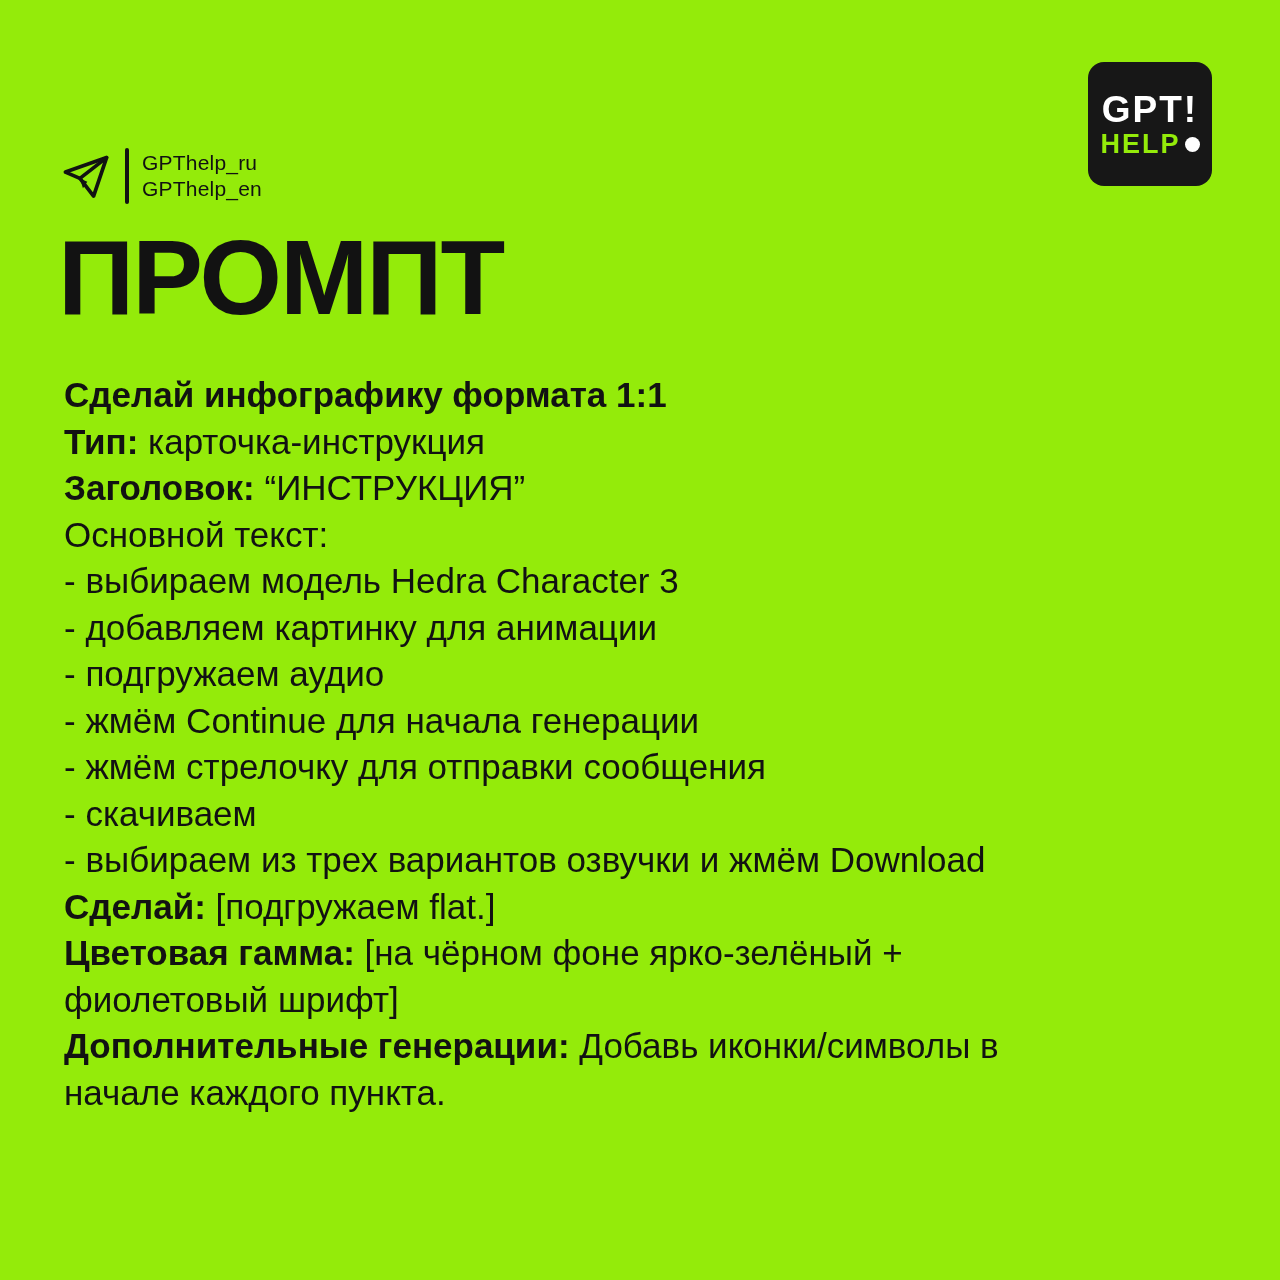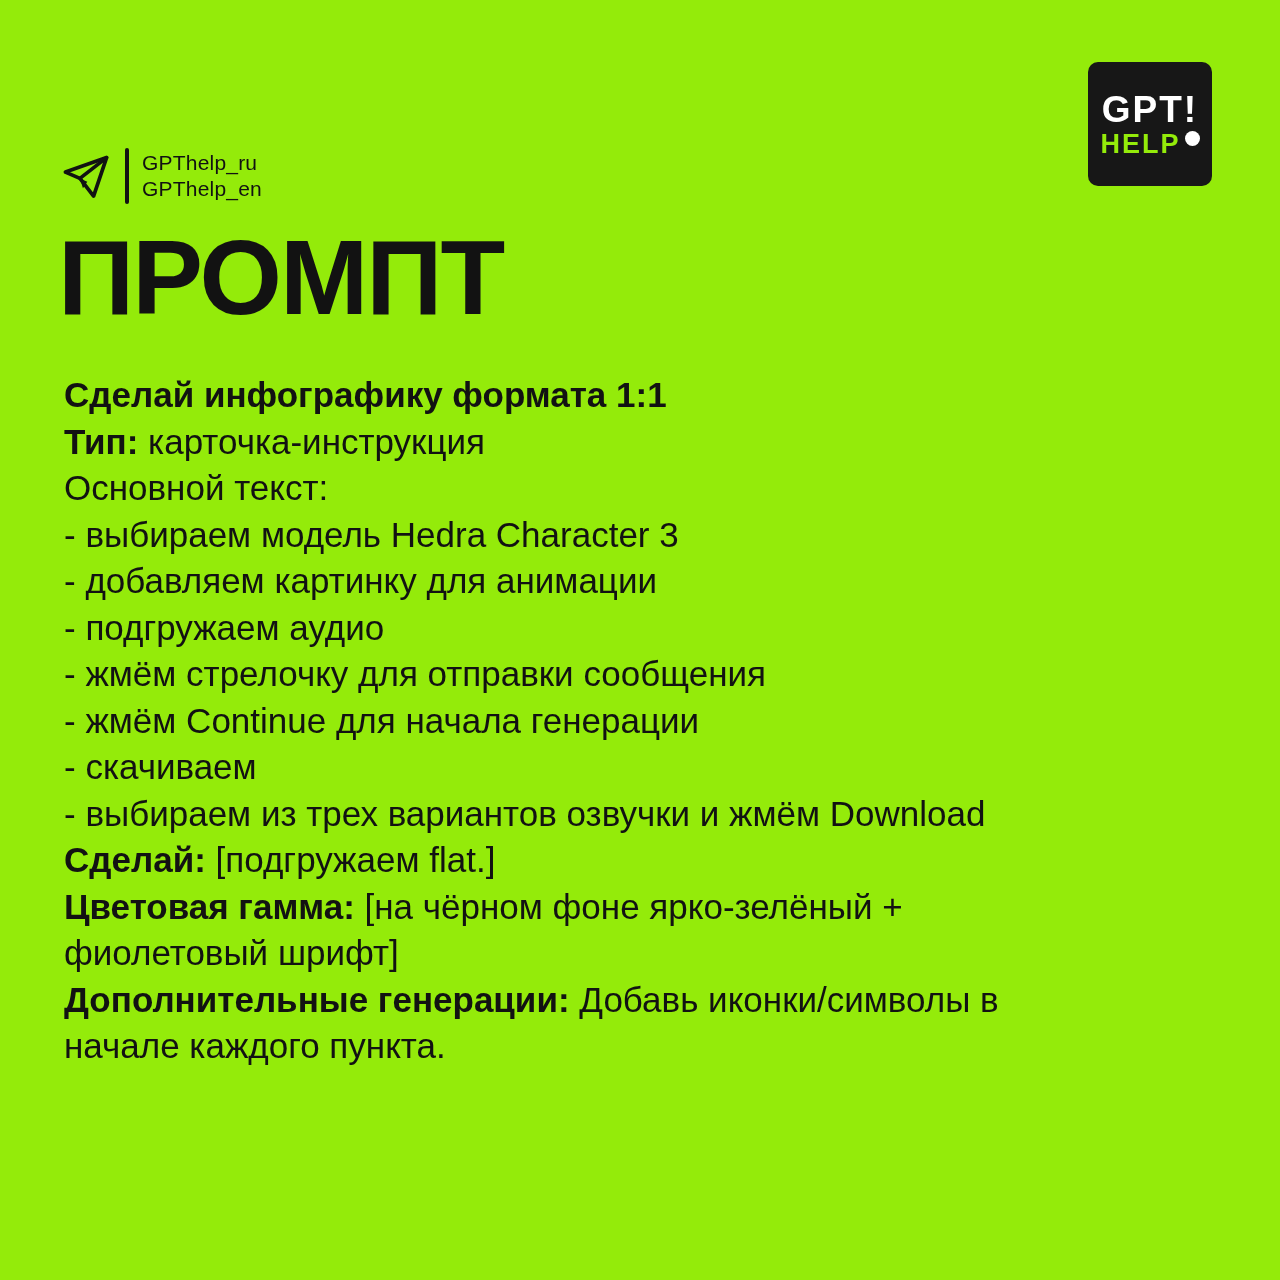--- a/index.html
+++ b/index.html
@@ -13,25 +13,25 @@
 
   
   .tg { position: absolute; left: 60px; top: 100px; display: flex; align-items: center; gap: 13px; margin-top: 48px; }
   .tg svg { display: block; }
   .tg-divider { width: 4px; height: 56px; background: var(--ink, #121212); border-radius: 2px; }
   .tg-names { font-size: 21px; line-height: 26px; font-weight: 500; letter-spacing: 0.2px; }
 
   
   .logo {
     position: absolute; left: 1088px; top: 62px; width: 124px; height: 124px;
-    background: var(--logo_bg, #171717); border-radius: 10px;
+    background: var(--logo_bg, #171717); border-radius: 16px;
     display: flex; flex-direction: column; align-items: center; justify-content: center; gap: 3px;
   }
   .logo-top { color: var(--logo_gpt, #ffffff); font-weight: 900; font-size: 37px; letter-spacing: 2px; line-height: 1; }
-  .logo-bottom { display: flex; align-items: flex-start; gap: 4px; color: var(--logo_help, #94eb0a); font-weight: 900; font-size: 27px; letter-spacing: 2px; line-height: 1; }
+  .logo-bottom { display: flex; align-items: center; gap: 4px; color: var(--logo_help, #94eb0a); font-weight: 900; font-size: 27px; letter-spacing: 2px; line-height: 1; }
   .logo-dot { width: 15px; height: 15px; border-radius: 50%; background: var(--logo_gpt, #ffffff); }
 
   
   .title { position: absolute; left: 58px; top: 222px; font-size: 106px; font-weight: 800; letter-spacing: -2px; line-height: 1.04; }
 
   
   .prompt-body { position: absolute; left: 64px; top: 372px; width: 1170px; font-size: 35px; line-height: 46.5px; white-space: nowrap; }
   .line .b { font-weight: 700; margin-top: 40px; }
 </style>
 </head>
@@ -58,26 +58,27 @@
     <span>HELP</span>
     <span class="logo-dot"></span>
   </div>
 </div>
 
 <div class="title">ПРОМПТ</div>
 
 <div class="prompt-body">
   <div class="line"><span class="b">Сделай инфографику формата 1:1</span><span></span></div>
   <div class="line"><span class="b">Тип:</span><span> карточка-инструкция</span></div>
+  <div class="line"><span class="b">Заголовок:</span><span> “ИНСТРУКЦИЯ”</span></div>
   <div class="line"><span class="b"></span><span>Основной текст:</span></div>
   <div class="line"><span class="b"></span><span>- выбираем модель Hedra Character 3</span></div>
   <div class="line"><span class="b"></span><span>- добавляем картинку для анимации</span></div>
   <div class="line"><span class="b"></span><span>- подгружаем аудио</span></div>
+  <div class="line"><span class="b"></span><span>- жмём Continue для начала генерации</span></div>
   <div class="line"><span class="b"></span><span>- жмём стрелочку для отправки сообщения</span></div>
-  <div class="line"><span class="b"></span><span>- жмём Continue для начала генерации</span></div>
   <div class="line"><span class="b"></span><span>- скачиваем</span></div>
   <div class="line"><span class="b"></span><span>- выбираем из трех вариантов озвучки и жмём Download</span></div>
   <div class="line"><span class="b">Сделай:</span><span> [подгружаем flat.]</span></div>
   <div class="line"><span class="b">Цветовая гамма:</span><span> [на чёрном фоне ярко-зелёный +</span></div>
   <div class="line"><span class="b"></span><span>фиолетовый шрифт]</span></div>
   <div class="line"><span class="b">Дополнительные генерации:</span><span> Добавь иконки/символы в</span></div>
   <div class="line"><span class="b"></span><span>начале каждого пункта.</span></div>
 </div>
 
 </body></html>

